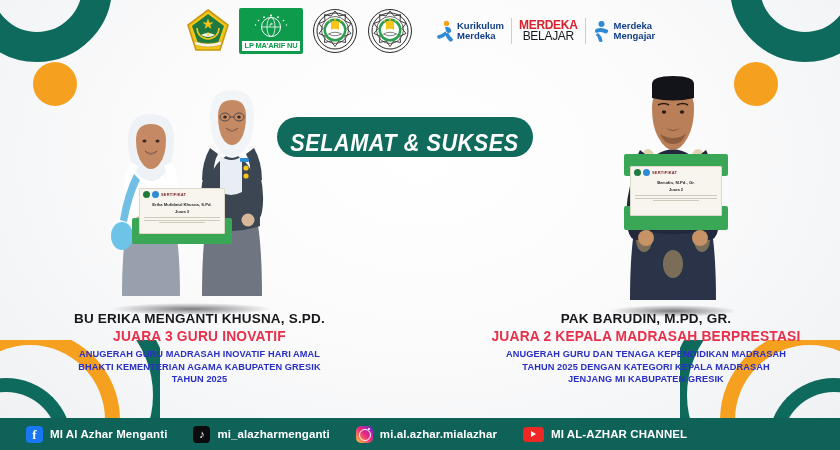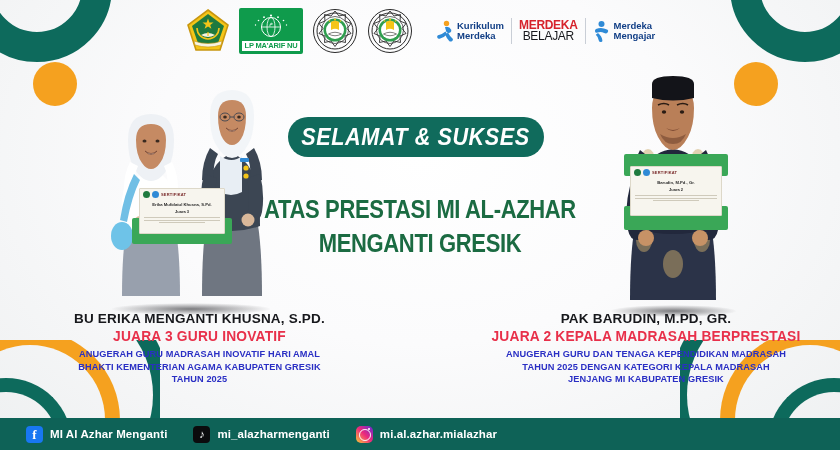--- a/index.html
+++ b/index.html
@@ -96,24 +96,24 @@
   .kur-item { display:flex; align-items:center; gap:4px; }
   .kur-text { font-size:9.5px; font-weight:bold; line-height:10px; }
   .kur-text.blue { color:#123f86; }
   .divider-v { width:1px; height:26px; background:#c9ced6; }
   .merdeka-belajar { text-align:center; line-height:11px; }
   .mb-top { font-size:12px; font-weight:bold; color:#d6232c; letter-spacing:-0.3px; }
   .mb-bot { font-size:12px; font-weight:normal; color:#17181c; letter-spacing:-0.3px; }
 
   
   .pill {
-    position:absolute; left:288px; top:117px;
+    position:absolute; left:277px; top:117px;
     width:256px; height:40px;
     background:#106b5c; border-radius:21px;
-    display:flex; align-items:center; justify-content:center;
+    display:flex; align-items:flex-end; justify-content:center;
     z-index:5;
   }
   .pill span {
     color:#ffffff; font-size:23px; font-weight:bold;
     font-style:italic; letter-spacing:0.6px;
     transform:scaleX(0.94);
   }
   .headline {
     position:absolute; left:240px; top:192px; width:360px;
     text-align:center; z-index:5;
@@ -380,24 +380,20 @@
           <div>Mengajar</div>
         </div>
       </div>
 
     </div>
   </div>
 
   <div class="pill">
     <span>SELAMAT &amp; SUKSES</span>
   </div>
-  <div class="headline">
-    <div>ATAS PRESTASI MI AL-AZHAR</div>
-    <div>MENGANTI GRESIK</div>
-  </div>
 
   <div class="photo photo-left">
     <div class="shadow-ellipse"></div>
 
     <svg class="person p-a" viewBox="0 0 98 206">
       <path d="M20 196 q0 -64 10 -88 q6 -14 19 -17 q13 3 19 17 q10 24 10 88 z" fill="#98a0ad"></path>
       <path d="M22 132 q0 -34 8 -48 q7 -12 19 -14 q12 2 19 14 q8 14 8 48 q-27 9 -54 0 z" fill="#ffffff"></path>
       <path d="M26 40 q0 -26 23 -26 q23 0 23 26 q0 16 -5 26 q-8 15 -18 15 q-10 0 -18 -15 q-5 -10 -5 -26 z" fill="#eef1f5"></path>
       <path d="M34 40 q0 -16 15 -16 q15 0 15 16 q0 15 -6 23 q-4 6 -9 6 q-5 0 -9 -6 q-6 -8 -6 -23 z" fill="#c58a63"></path>
       <ellipse cx="42.5" cy="41" rx="2" ry="1.6" fill="#3a2a20"></ellipse>
@@ -542,16 +538,20 @@
     <div class="f-item">
       <span class="ic ic-tt">♪</span>
       <span class="f-label">mi_alazharmenganti</span>
     </div>
 
     <div class="f-item">
       <span class="ic ic-ig"></span>
       <span class="f-label">mi.al.azhar.mialazhar</span>
     </div>
 
+    <div class="f-item">
+      <span class="ic ic-yt"></span>
+      <span class="f-label">MI AL-AZHAR CHANNEL</span>
+    </div>
 
   </div>
 
 </div>
 
 </body></html>

